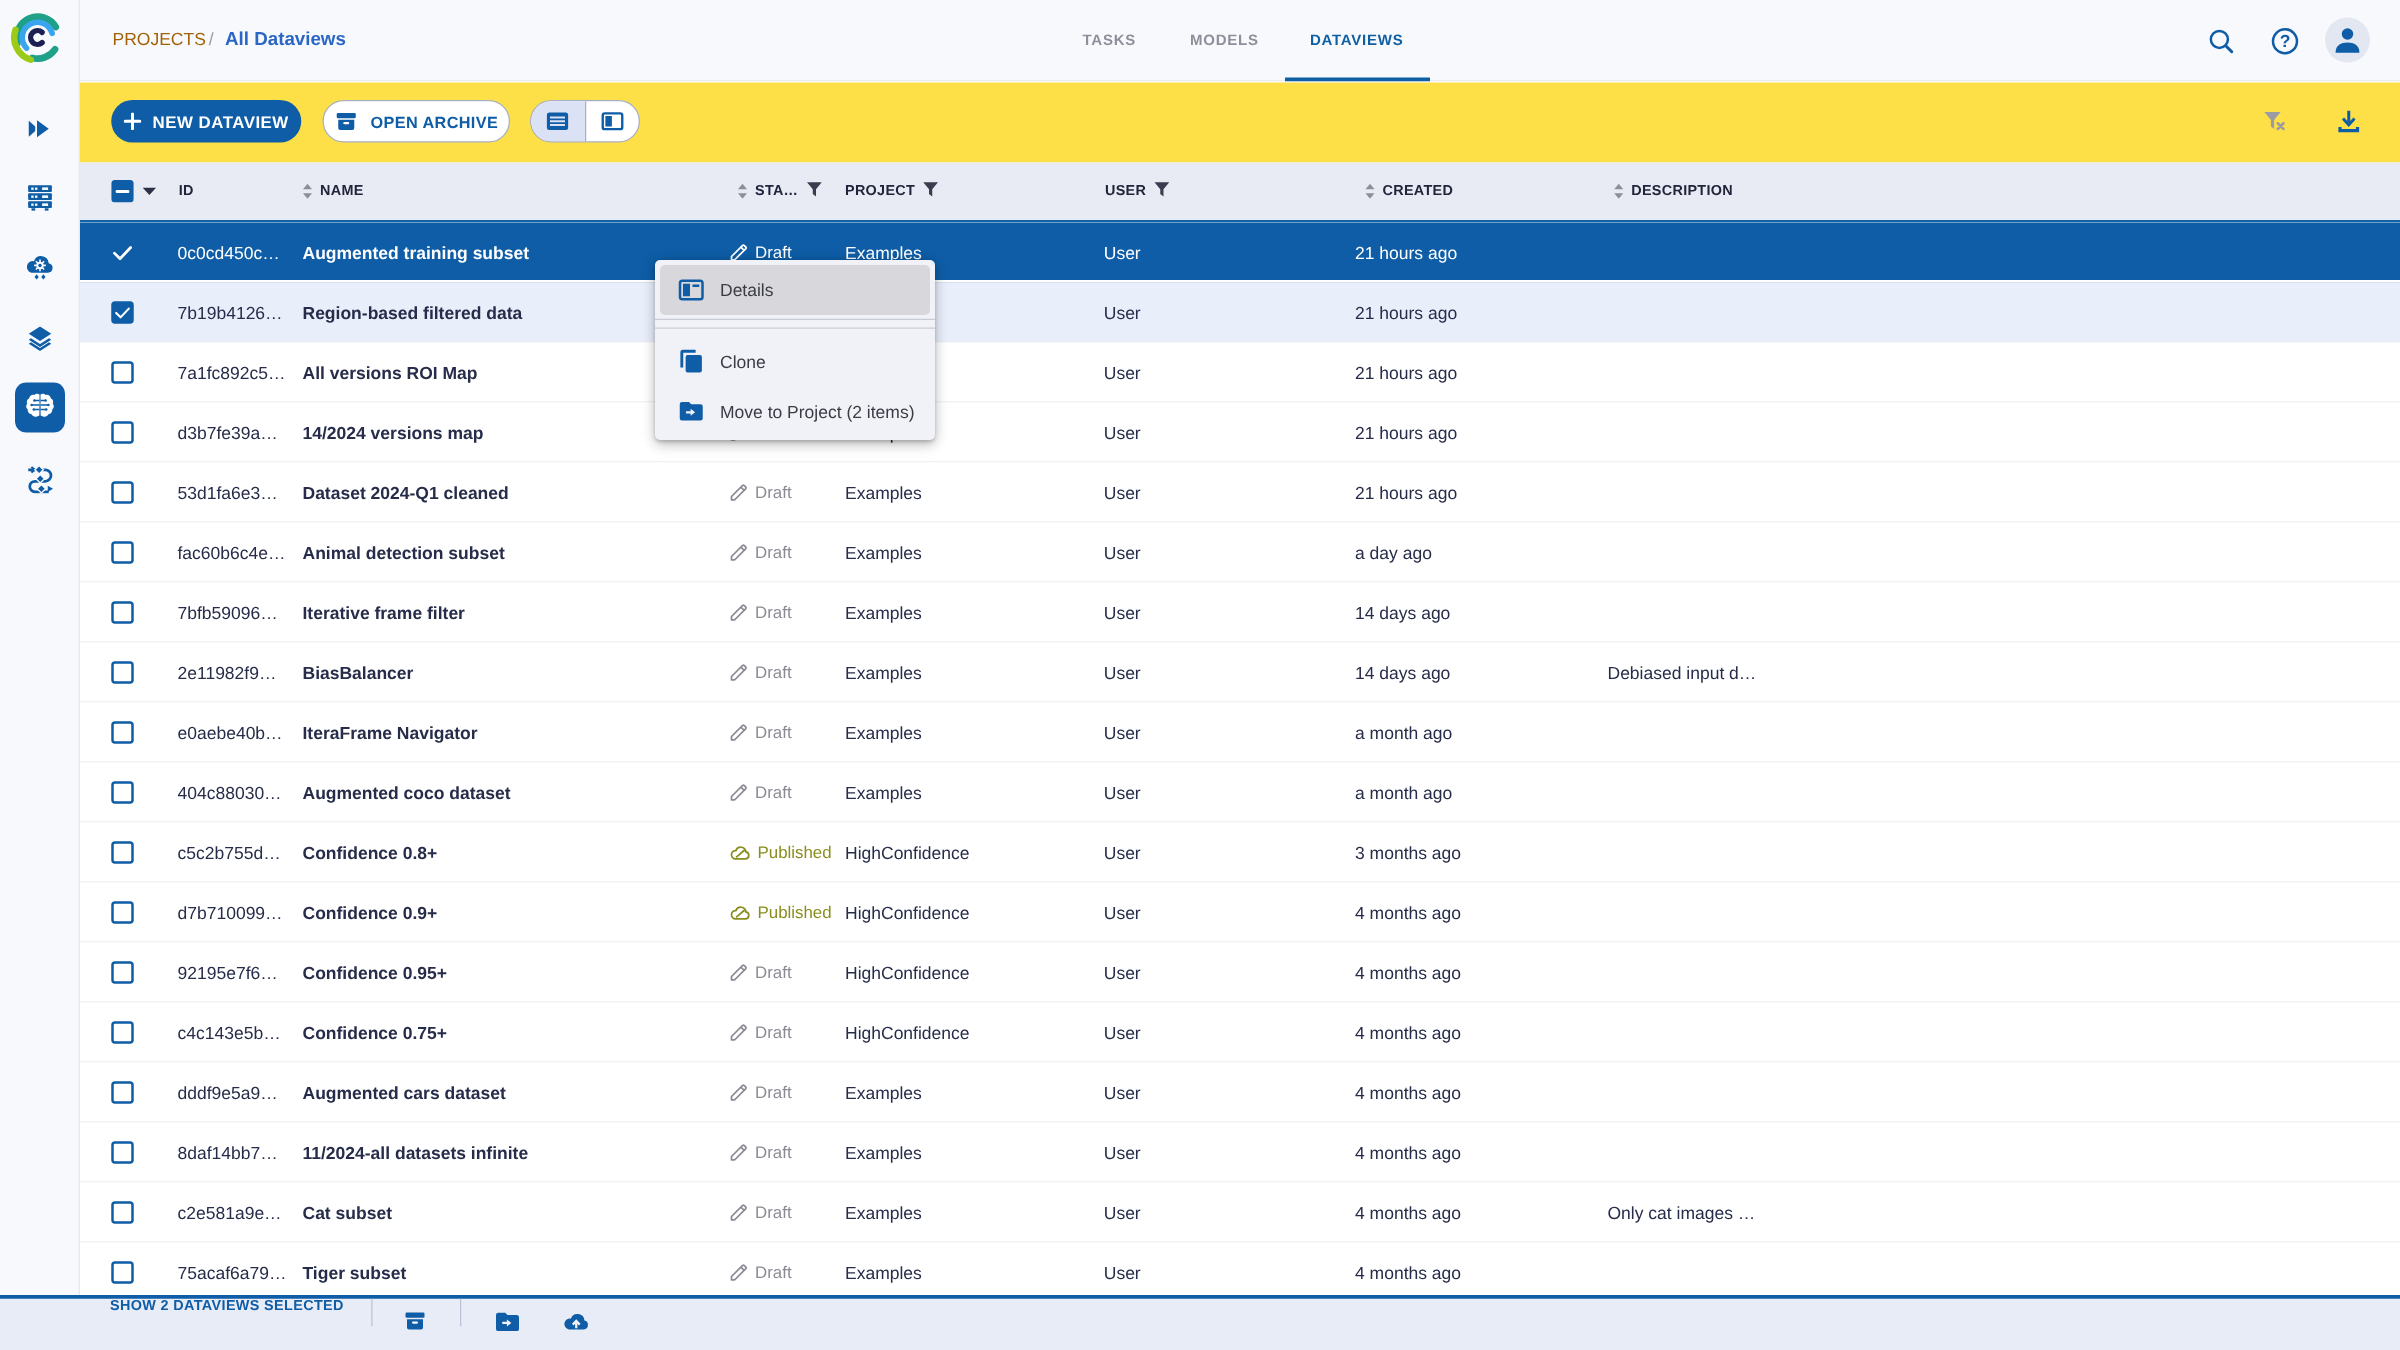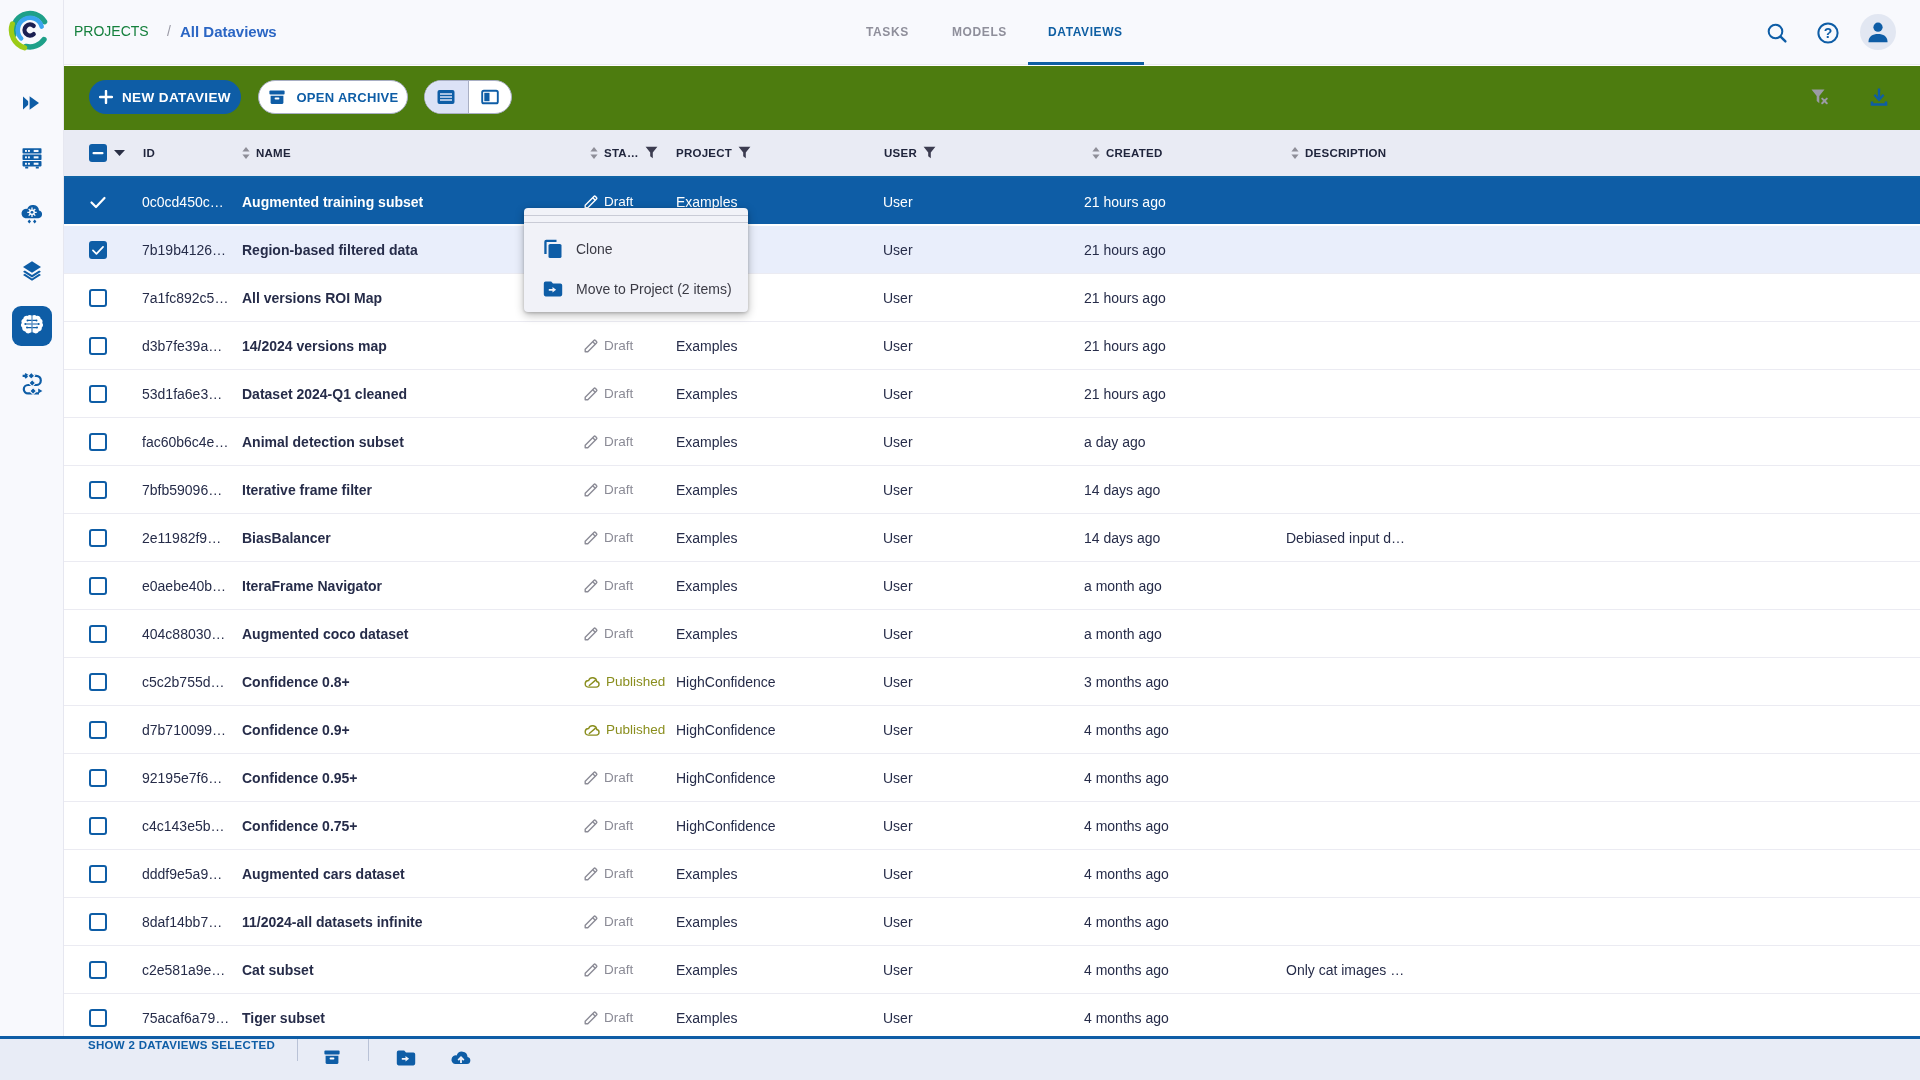--- a/index.html
+++ b/index.html
@@ -1,27 +1,27 @@
 <!DOCTYPE html>
 <html><head><meta charset="utf-8"><title>Dataviews</title><style>
 *{margin:0;padding:0;box-sizing:border-box}
 html,body{width:1920px;height:1080px;overflow:hidden}
 body{font-family:"Liberation Sans",sans-serif;background:#fff;position:relative}
 .abs{position:absolute}
 #side{left:0;top:0;width:64px;height:1080px;background:#f8f9fd;border-right:1px solid #e6e7f0;z-index:5}
 #side .ni{position:absolute;left:50%;transform:translateX(-50%)}
 #hdr{left:64px;top:0;width:1856px;height:65px;background:#f8f9fd;border-bottom:1px solid #eaeaf2}
 #crumb span{position:absolute;top:23px;white-space:nowrap}
-#crumb .c1{left:10px;font-size:14px;color:#15803d}
+#crumb .c1{left:26px;font-size:14px;color:#a16207}
 #crumb .sl{left:103px;color:#9a9aa6;font-size:14px}
 #crumb .cur{left:116px;color:#2b66c4;font-weight:bold;font-size:15px}
 .tab{position:absolute;top:25px;font-size:12px;font-weight:bold;letter-spacing:.6px;color:#8f8f9b}
 .tab.on{color:#0f5fa3}
 #tabline{position:absolute;left:964px;top:62px;width:116px;height:3px;background:#0f5fa3}
-#tbar{left:64px;top:66px;width:1856px;height:64px;background:#4d7c0f}
+#tbar{left:64px;top:66px;width:1856px;height:64px;background:#fde047}
 .btn{position:absolute;top:14px;height:34px;border-radius:17px;display:flex;align-items:center;justify-content:center}
 #btn-new{left:25px;width:152px;background:#0e5da6;color:#fff;font-size:13.5px;font-weight:bold;letter-spacing:.4px;gap:9px}
 #btn-arch{left:194px;width:150px;background:#fff;border:1px solid #a9afc4;color:#0e5da6;font-size:13px;font-weight:bold;letter-spacing:.3px;gap:9px}
 #seg{left:360px;width:88px;background:#fff;border:1px solid #a9afc4;overflow:hidden;display:flex}
 #seg .h{width:43.5px;height:100%;display:flex;align-items:center;justify-content:center}
 #seg .h.on{background:#dce2f6}
 #seg .dv{width:1px;height:100%;background:#a9afc4}
 #thead{left:64px;top:130px;width:1856px;height:48px;background:#e9ebf4;border-bottom:2px solid #1063a5;z-index:2}
 .hc{position:absolute;top:0;height:46px;display:flex;align-items:center;gap:6px;font-size:11.5px;font-weight:bold;color:#20253c;letter-spacing:.25px;white-space:nowrap}
 #rows{left:64px;top:178px;width:1856px;height:858px;overflow:hidden;z-index:1}
@@ -581,20 +581,28 @@
           </g>
         </svg>
         <span>Draft</span>
       </div>
 <div class="cell" style="left:612px">Examples</div>
 <div class="cell" style="left:819px">User</div>
 <div class="cell" style="left:1020px">4 months ago</div>
 </div>
 </div>
 <div id="menu" class="abs">
+<div class="mi hl">
+      <svg width="22" height="22" viewBox="0 0 22 22">
+        <rect x="2" y="3.6" width="18" height="14.8" rx="1.8" fill="none" stroke="#0e5da6" stroke-width="2"></rect>
+        <rect x="4.4" y="6" width="5.6" height="10" fill="#0e5da6"></rect>
+        <rect x="12" y="6.6" width="5.4" height="2" fill="#0e5da6"></rect>
+      </svg>
+      <span>Details</span>
+    </div>
 <div class="msep"></div>
 <div class="msep" style="margin-top:2px"></div>
 <div class="mi">
       <svg width="22" height="22" viewBox="0 0 22 22">
         <path d="M14.5 1.8 H4.3 a2 2 0 0 0-2 2 V16 h2.3 V4.1 h9.9 Z" fill="#0e5da6"></path>
         <rect x="6.5" y="6" width="13" height="14" rx="1.6" fill="#0e5da6"></rect>
       </svg>
       <span>Clone</span>
     </div>
 <div class="mi">

